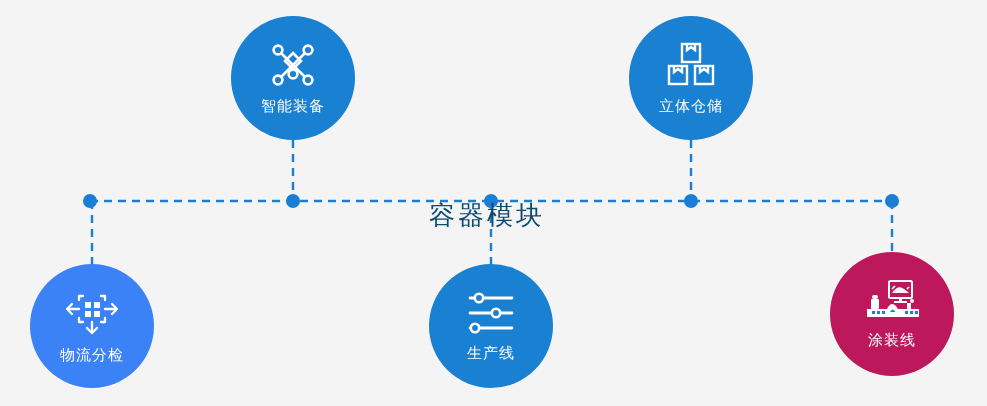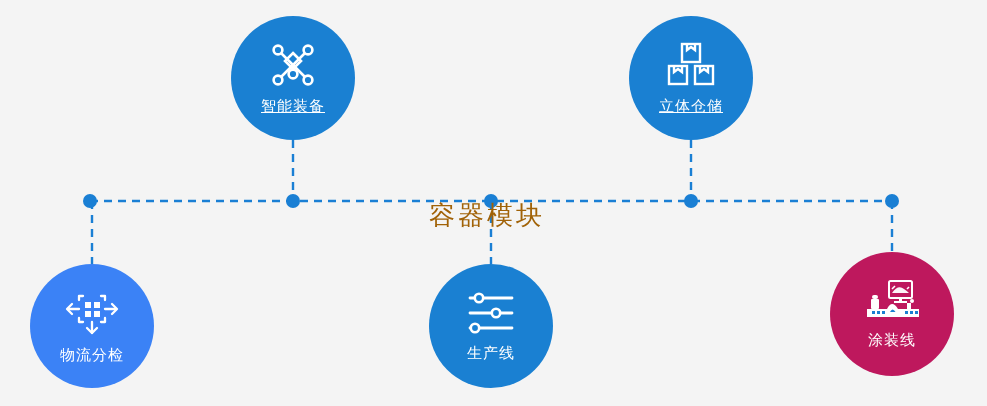--- a/index.html
+++ b/index.html
@@ -53,21 +53,21 @@
     line-height: 0;
   }
   .node .label {
     color: #ffffff;
     font-size: 15px;
     letter-spacing: 1px;
     white-space: nowrap;
     font-family: "DejaVu Sans", "Liberation Sans", sans-serif;
   }
   .node-top .ico { margin-bottom: 6px; }
-  .node-top .label { margin-top: 2px; text-decoration: underline; }
+  .node-top .label { margin-top: 2px; }
   .node-bottom .ico { margin-bottom: 8px; }
 </style>
 </head>
 <body>
 
 <div id="stage">
 
   <svg id="svg-layer" viewBox="0 0 987 406" xmlns="http://www.w3.org/2000/svg">
 
     <line x1="90" y1="201" x2="892" y2="201" stroke="#1a7fd4" stroke-width="2.4" stroke-dasharray="8 6"></line>
@@ -79,21 +79,21 @@
     <line x1="491" y1="201" x2="491" y2="264" stroke="#1a7fd4" stroke-width="2.4" stroke-dasharray="8 6"></line>
     <line x1="892" y1="201" x2="892" y2="264" stroke="#1a7fd4" stroke-width="2.4" stroke-dasharray="8 6"></line>
 
     <circle cx="90" cy="201" r="7" fill="#1a7fd4"></circle>
     <circle cx="293" cy="201" r="7" fill="#1a7fd4"></circle>
     <circle cx="491" cy="201" r="7" fill="#1a7fd4"></circle>
     <circle cx="691" cy="201" r="7" fill="#1a7fd4"></circle>
     <circle cx="892" cy="201" r="7" fill="#1a7fd4"></circle>
   </svg>
 
-  <div class="watermark" id="watermark" style="left: 429px; top: 197.5px; color: #a16207;">容器模块</div>
+  <div class="watermark" id="watermark" style="left: 429px; top: 197.5px; color: #0c4a6e;">容器模块</div>
 
   <div class="node node-top" id="node-0" style="width: 124px; height: 124px; left: 231px; top: 16px; background: rgb(26, 128, 210);">
     <span class="ico">
       <svg width="52" height="48" viewBox="0 0 52 48" xmlns="http://www.w3.org/2000/svg">
         <g fill="none" stroke="#ffffff" stroke-width="2.6" stroke-linecap="round">
           <line x1="12" y1="10" x2="26" y2="24"></line>
           <line x1="40" y1="10" x2="26" y2="24"></line>
           <line x1="12" y1="38" x2="26" y2="24"></line>
           <line x1="40" y1="38" x2="26" y2="24"></line>
           <line x1="26" y1="24" x2="26" y2="31"></line>

